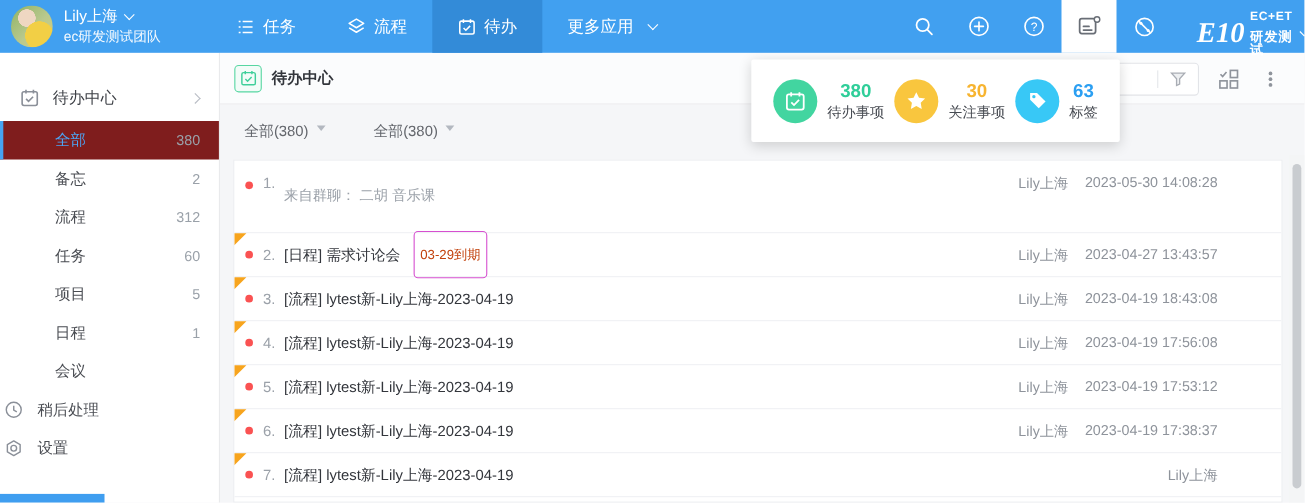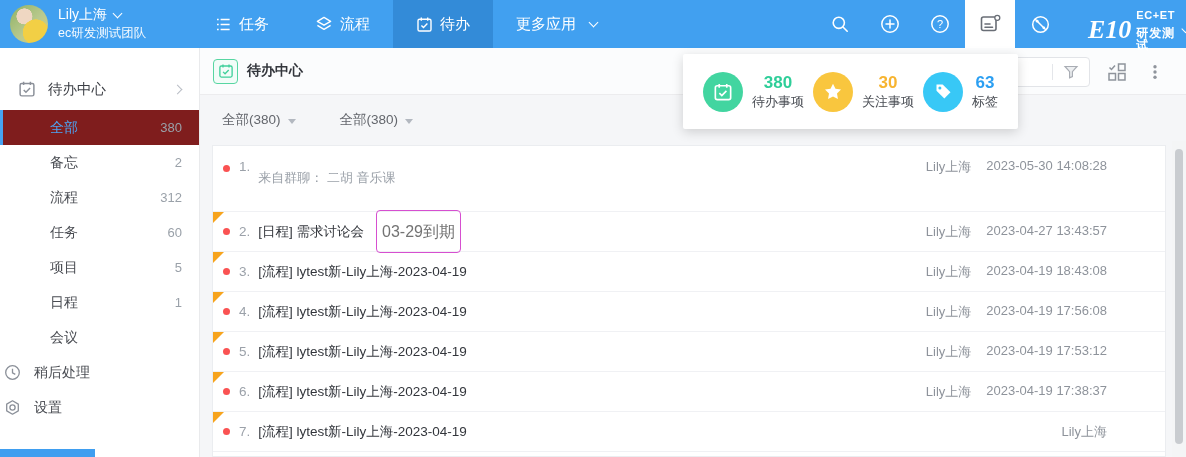--- a/index.html
+++ b/index.html
@@ -48,34 +48,34 @@
   .title-icon { margin-left:13px; width:25px; height:25px; border:1px solid #57d6a2; background:#f2fcf8; border-radius:4px; display:flex; align-items:center; justify-content:center; }
   .title-text { margin-left:9px; font-weight:bold; font-size:14px; color:#33363c; }
   .searchbox { position:absolute; left:740px; top:9px; width:150px; height:30px; border:1px solid #e2e4e8; background:#fff; border-radius:4px; display:flex; align-items:center; }
   .searchbox input { flex:1; min-width:0; border:none; outline:none; height:26px; padding:0 8px; font-size:13px; background:transparent; }
   .sdiv { width:1px; height:16px; background:#e4e6ea; }
   .sic { width:36px; display:flex; align-items:center; justify-content:center; cursor:pointer; }
   .tool { position:absolute; top:13px; width:24px; height:22px; display:flex; align-items:center; justify-content:center; cursor:pointer; }
 
   
   .filterrow { position:absolute; left:200px; top:96px; width:986px; height:48px; display:flex; align-items:center; padding-left:22px; gap:44px; z-index:5; }
-  .filt { display:flex; align-items:center; font-size:13.5px; color:#63666c; cursor:pointer; }
+  .filt { display:flex; align-items:flex-start; font-size:13.5px; color:#63666c; cursor:pointer; }
   .caret { width:0; height:0; border:4px solid transparent; border-top:5px solid #b3b8c0; margin-left:7px; position:relative; top:3px; }
 
   
   .card { position:absolute; left:212px; top:145px; width:954px; height:312px; background:#fff; border:1px solid #ebedf0; overflow:hidden; z-index:5; }
   .row { position:relative; display:flex; align-items:center; height:40px; padding-left:10px; border-bottom:1px solid #f0f1f4; cursor:pointer; }
   .row.tall { height:66px; align-items:flex-start; padding-top:13px; }
   .row.flagged::before { content:""; position:absolute; left:0; top:0; width:0; height:0; border-top:11px solid #f7a41d; border-right:11px solid transparent; }
   .dot { width:7px; height:7px; border-radius:50%; background:#fa5252; flex:none; }
   .row.tall .dot { margin-top:6px; }
   .num { color:#9ba1a9; font-size:13.5px; margin:0 8px 0 9px; flex:none; }
   .rtitle { color:#33363c; font-size:13.5px; white-space:nowrap; }
   .sub { color:#9ba1a9; font-size:13px; margin-top:10px; }
-  .badge { margin-left:12px; border:1px solid #d64fd0; color:#737373; font-size:16px; border-radius:4px; padding:12px 5px; line-height:17px; white-space:nowrap; }
+  .badge { margin-left:12px; border:1px solid #d64fd0; color:#c2410c; font-size:12px; border-radius:4px; padding:12px 5px; line-height:17px; white-space:nowrap; }
   .meta { position:absolute; right:58px; top:50%; transform:translateY(-50%); display:flex; gap:15px; color:#8e939b; font-size:13px; white-space:nowrap; }
   .row.tall .meta { top:21px; }
 
   
   .popup { position:absolute; left:683px; top:54px; width:335px; height:75px; background:#fff; box-shadow:0 3px 12px rgba(0,0,0,.16); border-radius:2px; display:flex; align-items:center; justify-content:space-between; padding:0 20px; z-index:40; }
   .stat { display:flex; align-items:center; gap:9px; cursor:pointer; }
   .stat-c { width:40px; height:40px; border-radius:50%; display:flex; align-items:center; justify-content:center; flex:none; }
   .stat-t { display:flex; flex-direction:column; align-items:center; line-height:1.15; }
   .stat-v { font-size:17px; font-weight:bold; }
   .stat-l { font-size:13px; color:#474b52; margin-top:2px; }

